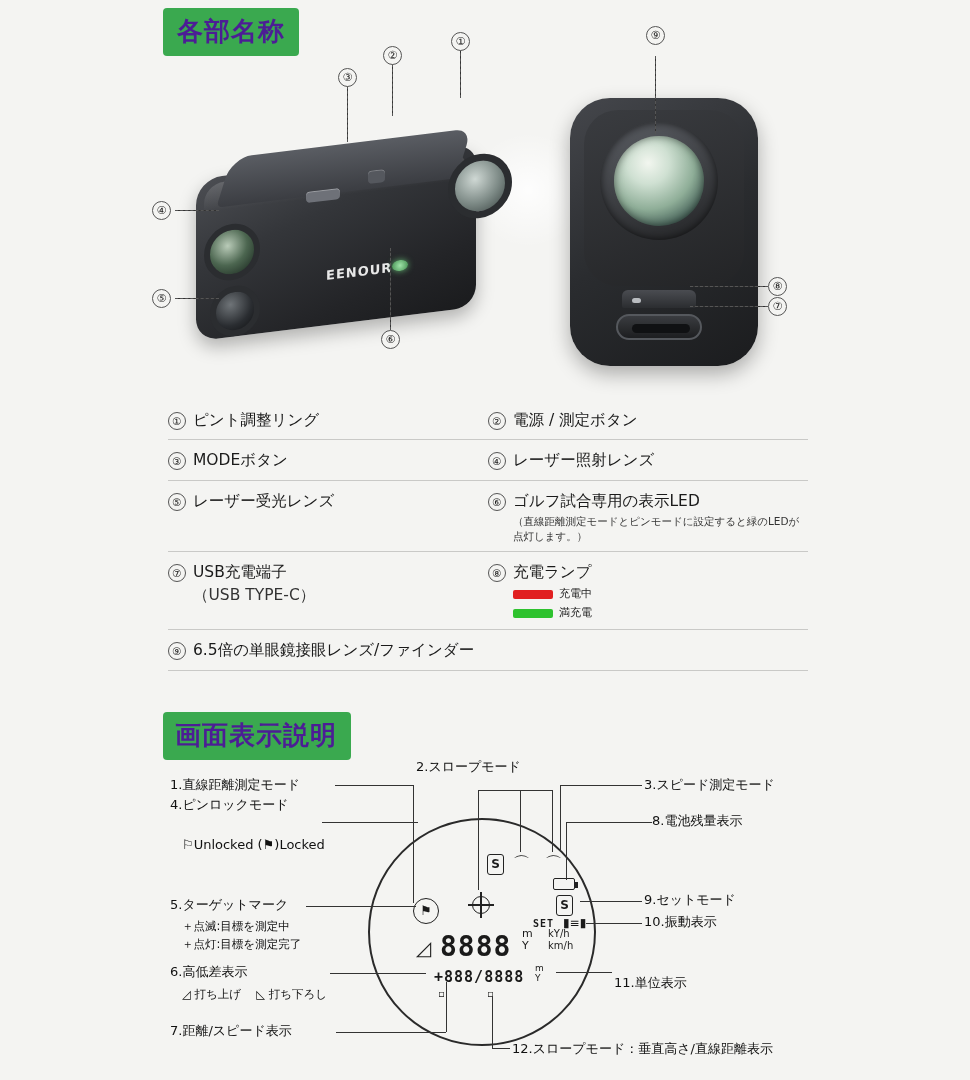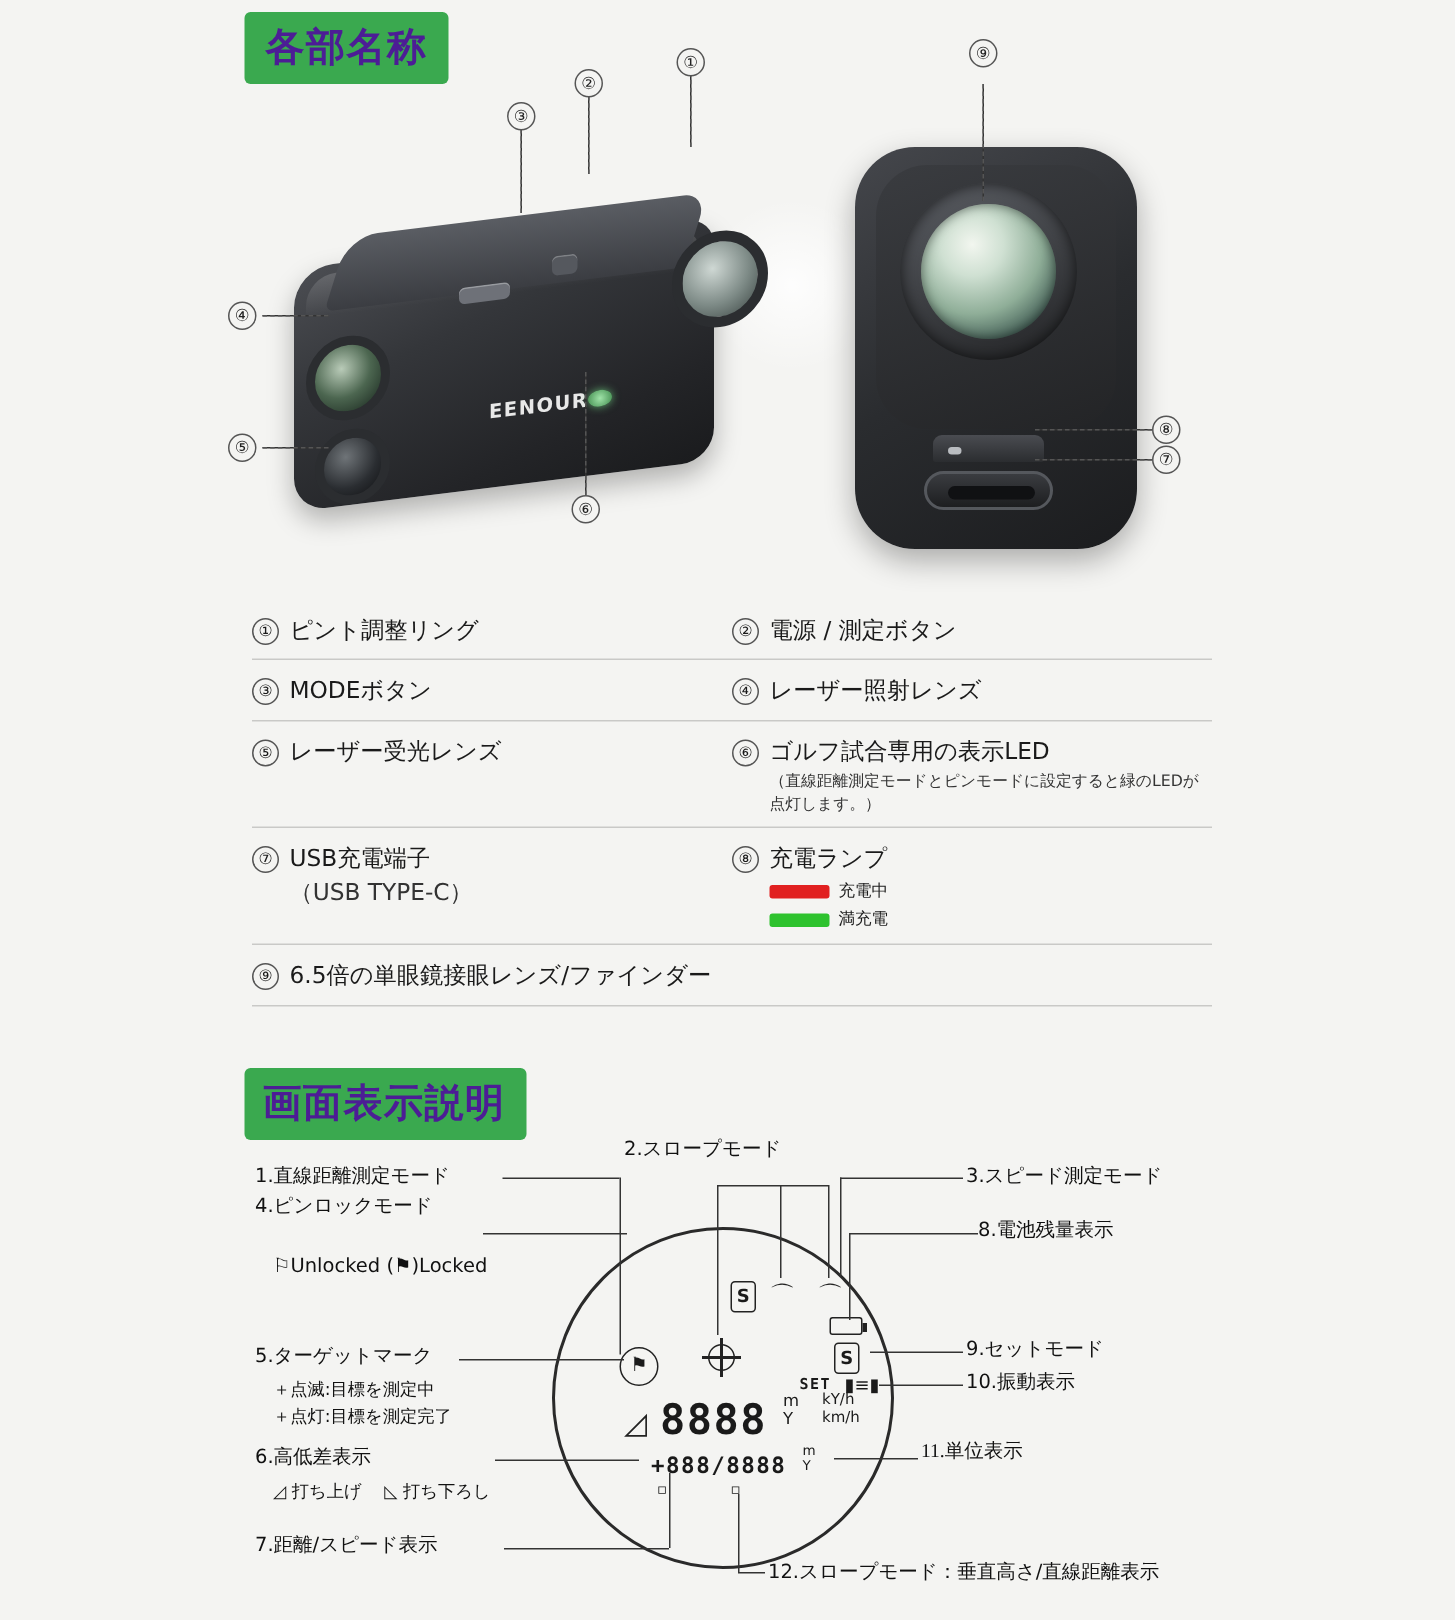--- a/index.html
+++ b/index.html
@@ -407,17 +407,17 @@
     <div class="lbl sm" style="left:182px; top:176px;">＋点灯:目標を測定完了</div>
     <div class="lbl" style="left:170px; top:203px;">6.高低差表示</div>
     <div class="lbl sm" style="left:182px; top:226px;">
       <span>◿ </span><span>打ち上げ</span>
       <span>　◺ </span><span>打ち下ろし</span>
     </div>
     <div class="lbl" style="left:170px; top:262px;">7.距離/スピード表示</div>
     <div class="lbl" style="left:652px; top:52px;">8.電池残量表示</div>
     <div class="lbl" style="left:644px; top:131px;">9.セットモード</div>
     <div class="lbl" style="left:644px; top:153px;">10.振動表示</div>
-    <div class="lbl" style="left:614px; top:198px;font-family:Liberation Serif, serif;">11.単位表示</div>
+    <div class="lbl" style="left:614px; top:214px;">11.単位表示</div>
     <div class="lbl" style="left:512px; top:280px;">12.スロープモード：垂直高さ/直線距離表示</div>
   </div>
 
 </div>
 
 </body></html>

